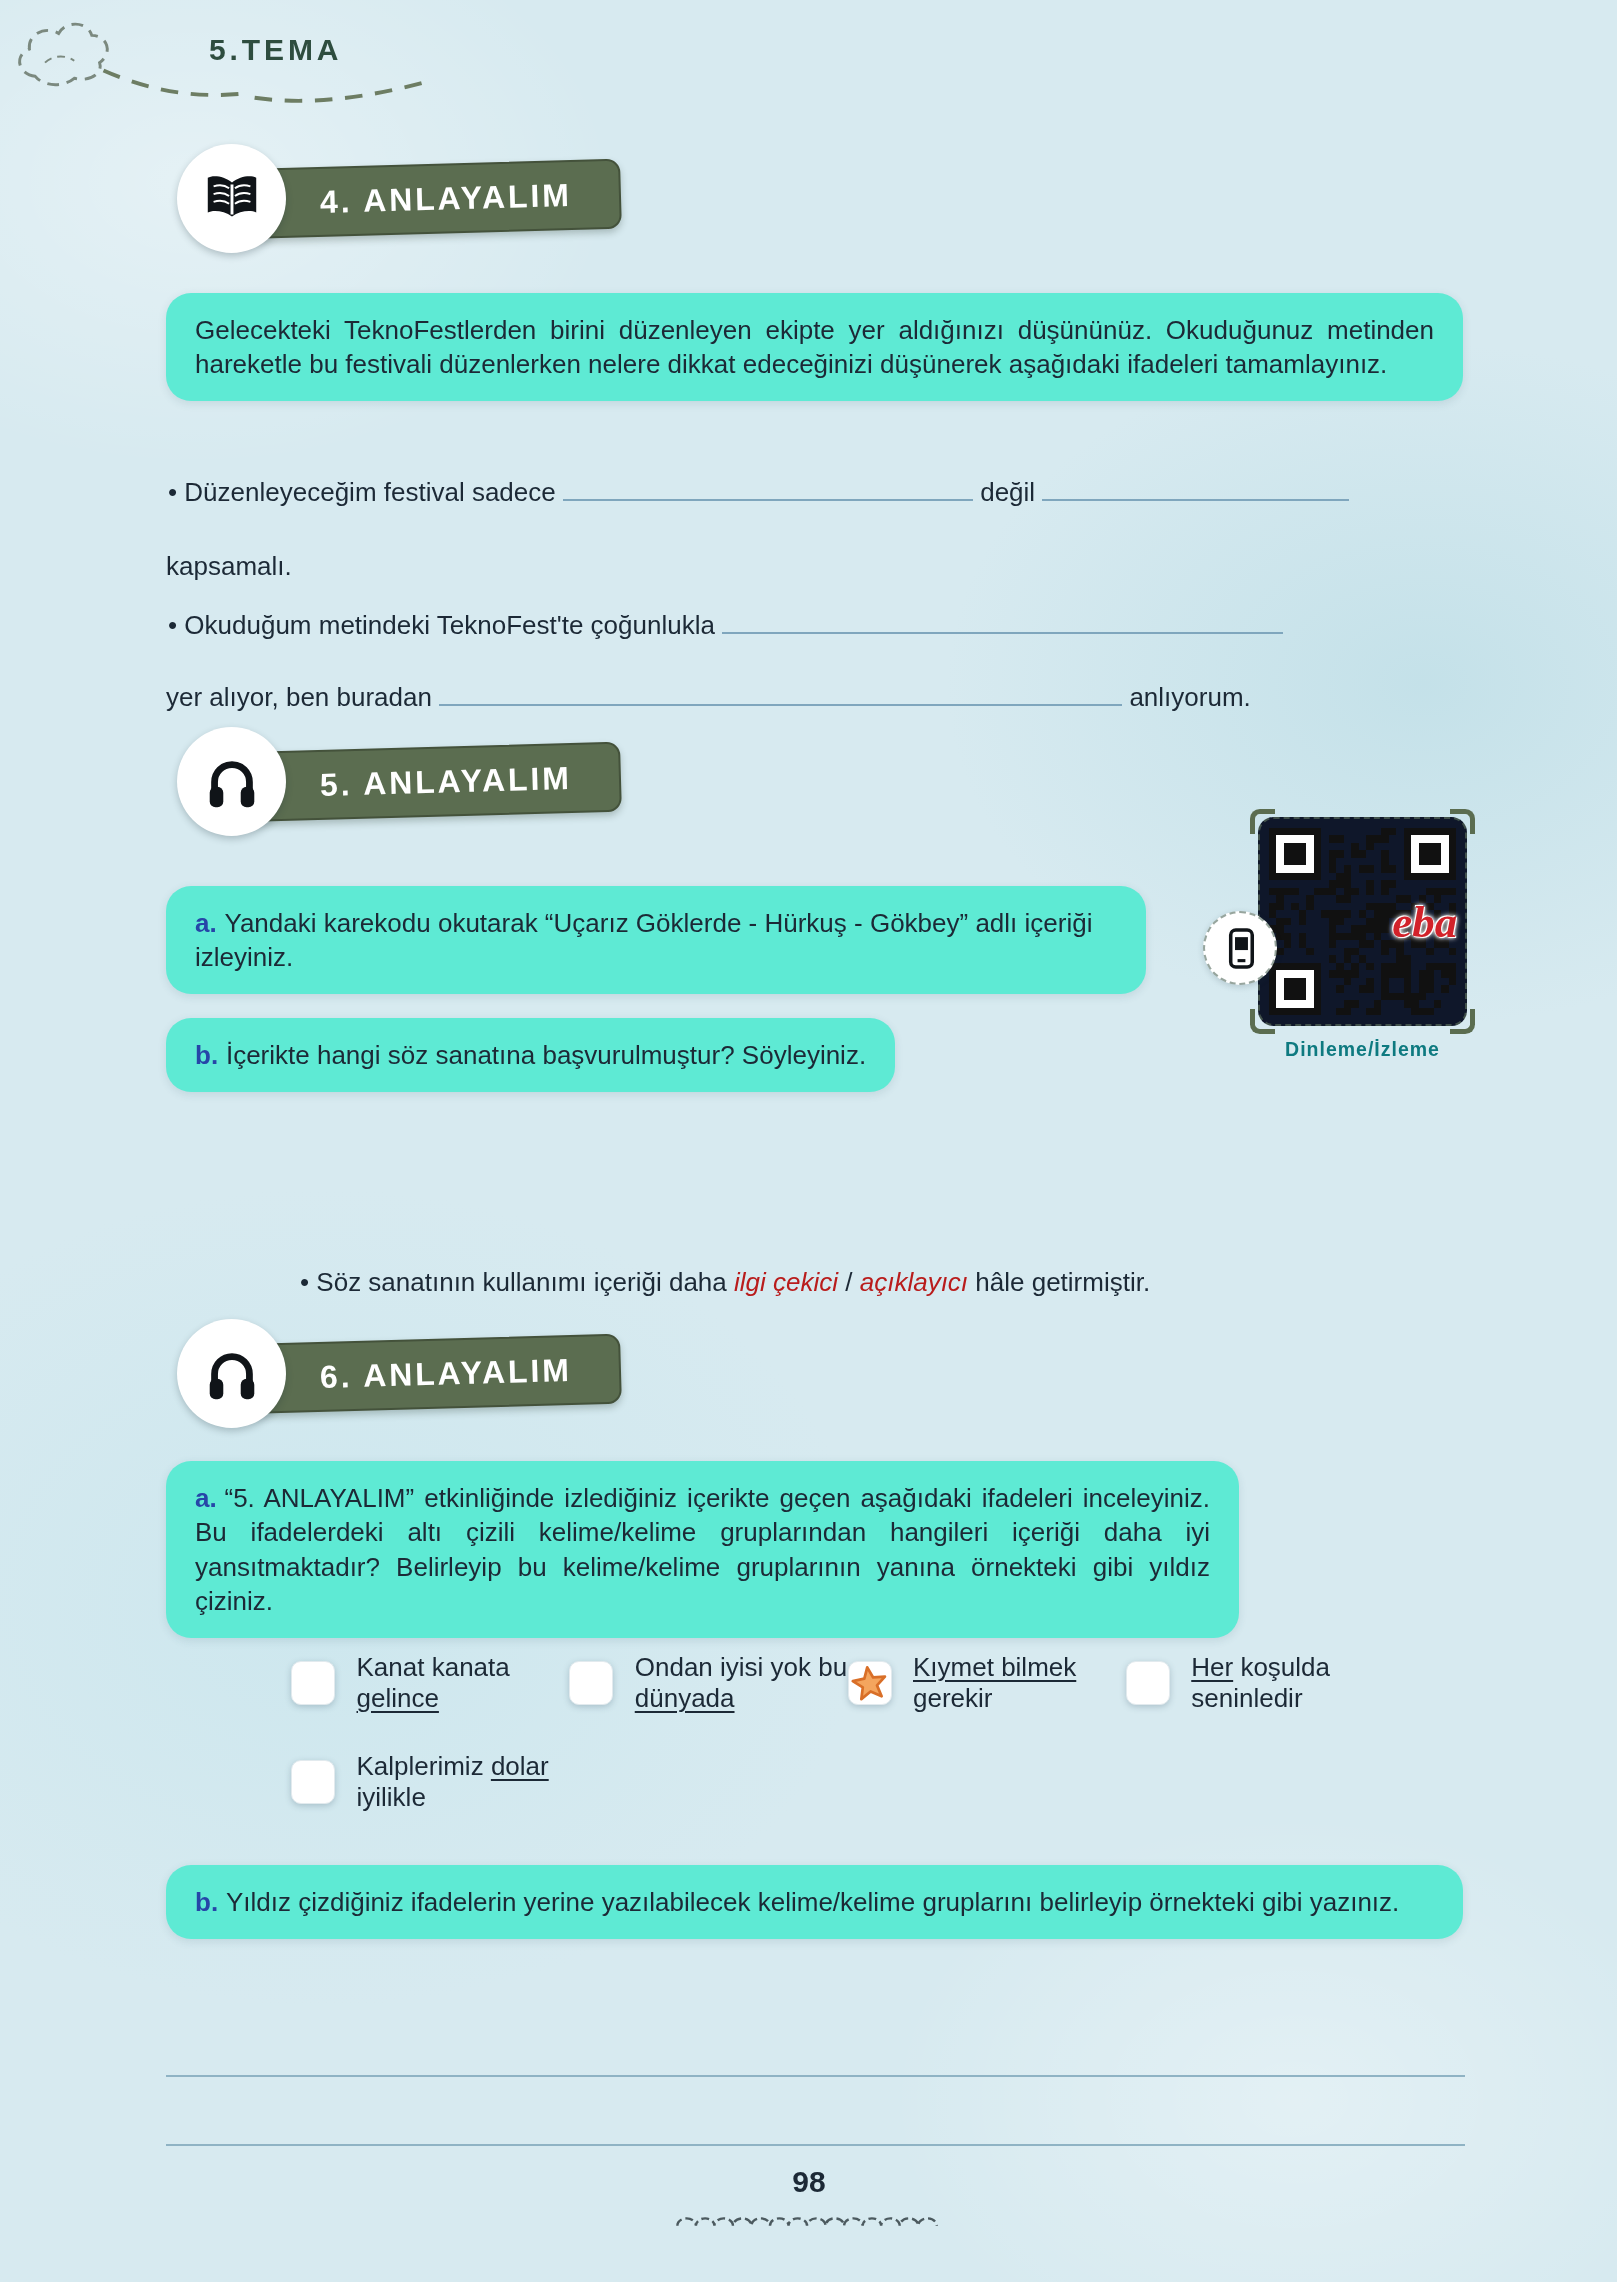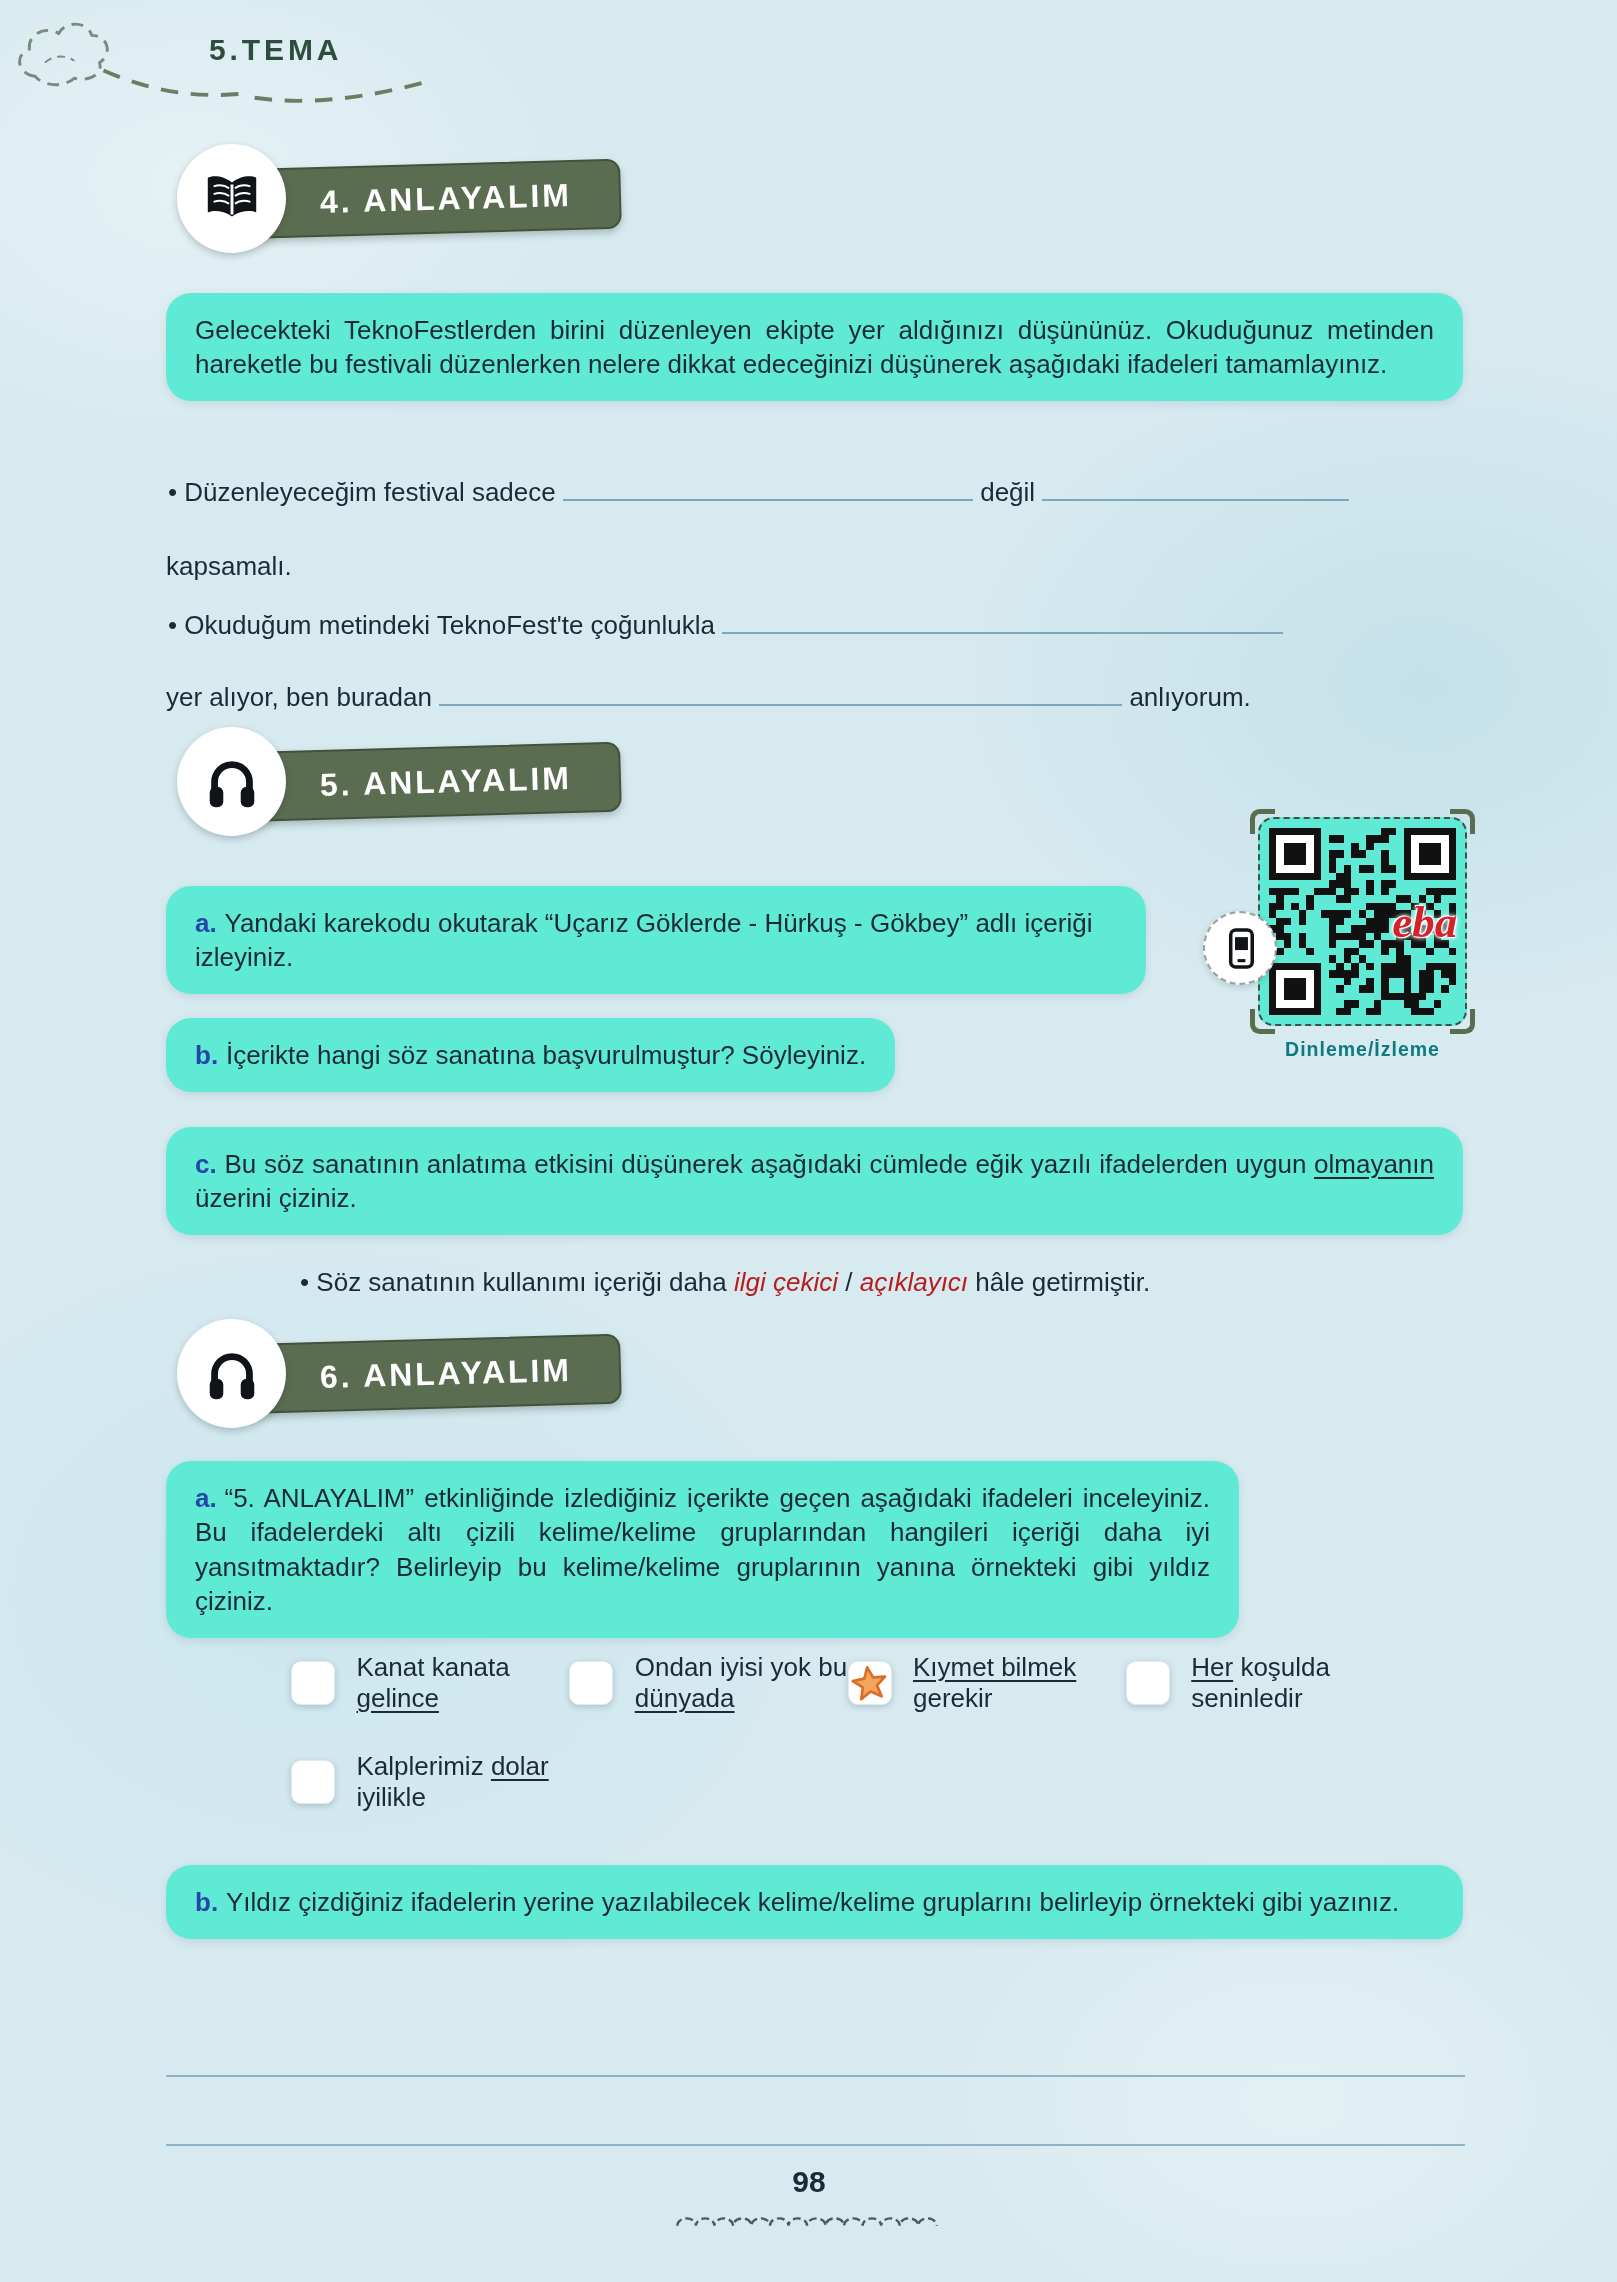--- a/index.html
+++ b/index.html
@@ -59,21 +59,21 @@
   .u, .u-dark { text-decoration:underline; text-decoration-thickness:2px; text-underline-offset:3.9px; }
   .itb { color:#b91c1c; font-style:italic; }
   .red { color:#e8312a; }
   .blank { display:inline-block; border-bottom:2px solid #7fa6bd; height:0.85em; vertical-align:baseline; }
   .bl1 { width:410px; } .bl2 { width:307px; } .bl3 { width:561px; } .bl4 { width:683px; }
 
   
   .qr-block { position:absolute; top:817px; left:1178px; width:293px; }
   .qr-frame {
     position:relative; margin-left:80px; width:209px; height:209px;
-    background:#5eead4; border:2.9px dashed #40504a; border-radius:15.6px; padding:8.8px;
+    background:#0f172a; border:2.9px dashed #40504a; border-radius:15.6px; padding:8.8px;
   }
   .qr-svg { width:100%; height:100%; display:block; }
   .corner { position:absolute; width:25px; height:25px; border:5.9px solid #5b6d50; }
   .corner.tl { left:-9.8px; top:-9.8px;  border-right:none; border-bottom:none; border-radius:9.8px 0 0 0; }
   .corner.tr { right:-9.8px; top:-9.8px; border-left:none;  border-bottom:none; border-radius:0 9.8px 0 0; }
   .corner.bl { left:-9.8px; bottom:-9.8px; border-right:none; border-top:none; border-radius:0 0 0 9.8px; }
   .corner.br { right:-9.8px; bottom:-9.8px; border-left:none; border-top:none; border-radius:0 0 9.8px 0; }
   .qr-brand {
     position:absolute; right:7.8px; top:50%; transform:translateY(-50%);
     font-family:"Liberation Serif", serif; font-style:italic; font-weight:bold;
@@ -387,23 +387,20 @@
   </div>
 
   <div class="wbox" style="top:886px; left:166px; width:980px;">
     <p><span class="lab">a.</span><span>Yandaki karekodu okutarak “Uçarız Göklerde - Hürkuş - Gökbey” adlı içeriği izleyiniz.</span></p>
   </div>
 
   <div class="wbox" style="top:1018px; left:166px; max-width:980px; width:fit-content;">
     <p><span class="lab">b.</span><span>İçerikte hangi söz sanatına başvurulmuştur? Söyleyiniz.</span></p>
   </div>
 
-  <div class="wbox just" style="top:1127px; left:166px; width:1297px;">
-    <p><span class="lab">c.</span><span><span>Bu söz sanatının anlatıma etkisini düşünerek aşağıdaki cümlede eğik yazılı ifadelerden uygun </span><span class="u">olmayanın</span><span> üzerini çiziniz.</span></span></p>
-  </div>
 
   <p class="line" style="top:1266px; left:300px;"><span>• Söz sanatının kullanımı içeriği daha </span><span class="itb">ilgi çekici</span><span> / </span><span class="itb">açıklayıcı</span><span> hâle getirmiştir.</span></p>
 
   <div class="banner" style="top:1319px; left:177px;">
     <div class="plate">
       <span>6. ANLAYALIM</span>
     </div>
     <div class="circ">
       <svg viewBox="0 0 64 64">
         <path d="M14 42 V32 a18 18 0 0 1 36 0 V42" fill="none" stroke="#101418" stroke-width="7" stroke-linecap="round"></path>

